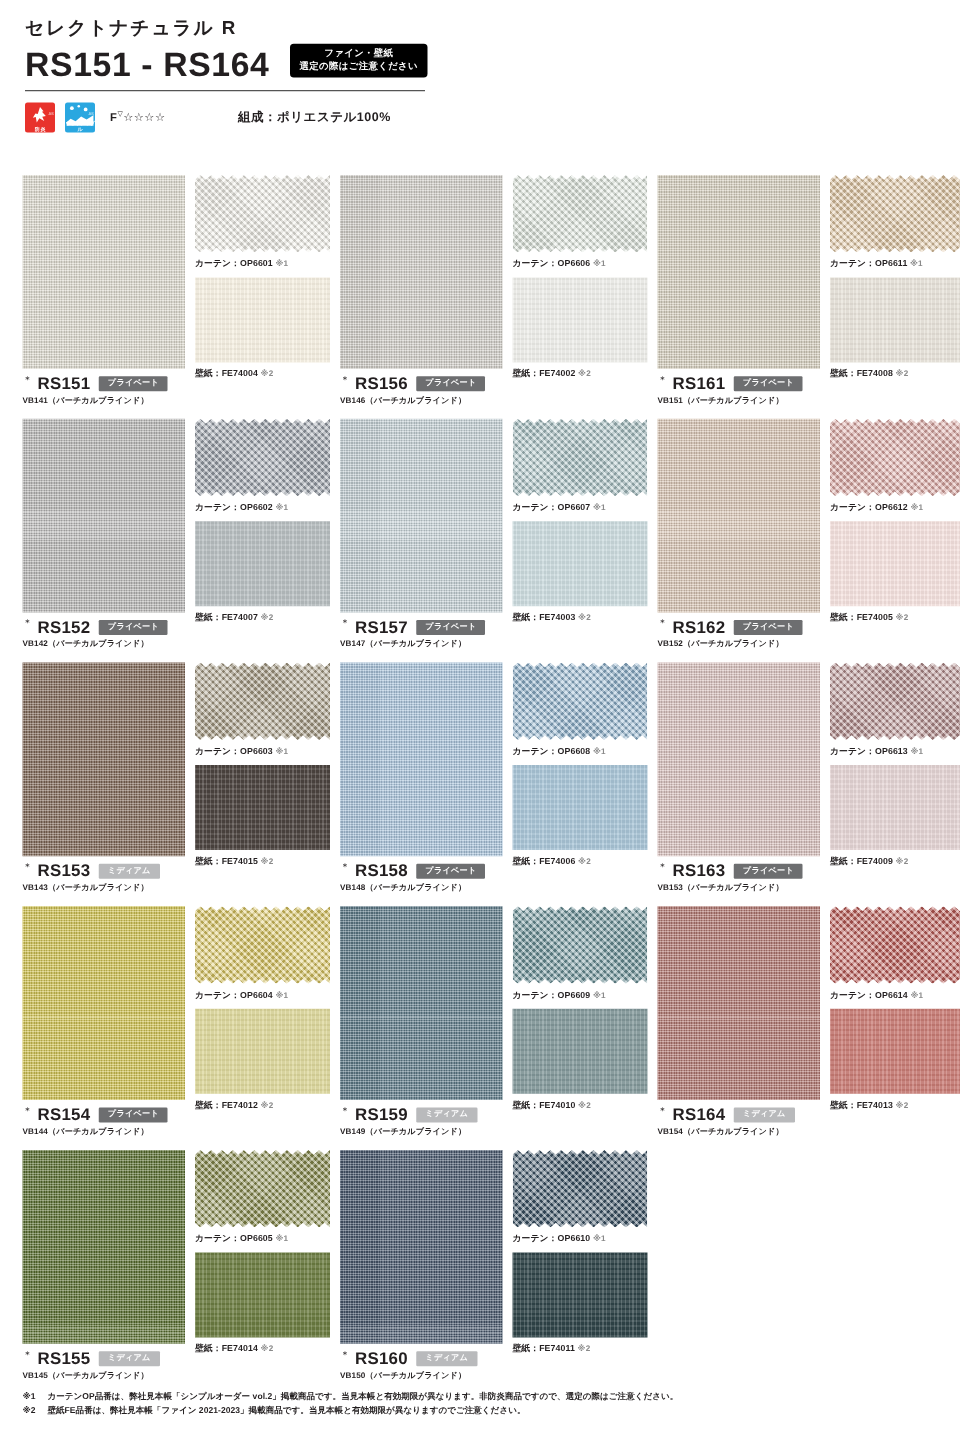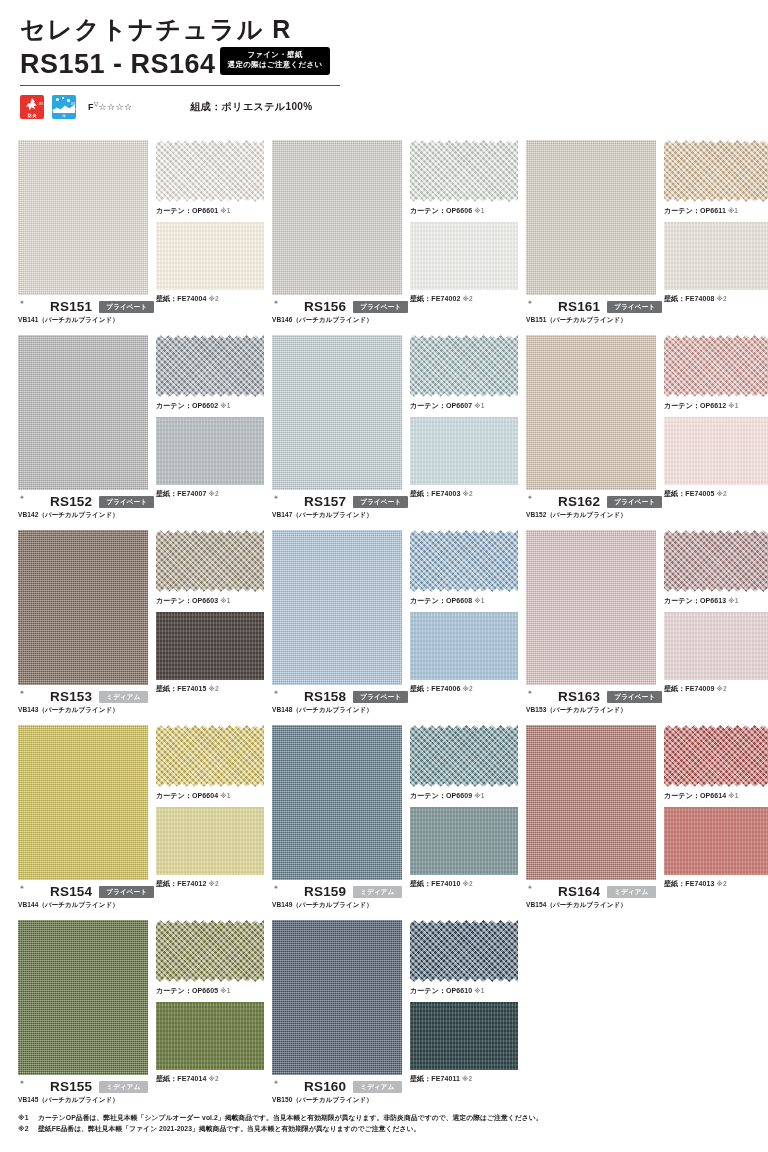--- a/index.html
+++ b/index.html
@@ -9,24 +9,24 @@
     width:768px; height:1152px;
     font-family:"Liberation Sans","DejaVu Sans",sans-serif;
     color:#231f20;
     position:relative;
     overflow:hidden;
   }
 
   
   .header { padding:14px 20px 0 20px; }
   .title-jp {
-    font-size:25px; font-weight:700; letter-spacing:1.5px;
+    font-size:15px; font-weight:700; letter-spacing:1.5px;
     color:#231f20; line-height:1.25;
   }
-  .title-row { display:flex; align-items:flex-end; gap:4px; margin-top:2px; }
+  .title-row { display:flex; align-items:flex-end; gap:16px; margin-top:2px; }
   .title-code {
     font-size:27px; font-weight:700; letter-spacing:0.5px;
     color:#231f20; line-height:1.05;
   }
   .series-badge {
     background:#000; color:#fff; border-radius:3px;
     padding:3px 8px 4px 8px; text-align:center;
     font-size:7.5px; line-height:1.35; font-weight:700;
     letter-spacing:0.3px; margin-bottom:4px;
     white-space:nowrap;
@@ -103,21 +103,20 @@
   .blind-line1 {
     display:flex; align-items:center; gap:7px;
   }
   .star-mark {
     font-size:8px; color:#231f20; line-height:1; margin-right:-3px;
     position:relative; top:-3px;
   }
   .blind-code {
     font-size:13.5px; font-weight:700; letter-spacing:0.2px; color:#231f20;
     line-height:1;
-    margin-left:20px;
   }
   .tag {
     font-size:6.5px; color:#fff; padding:2.5px 7px 2.5px 7px;
     border-radius:1px; letter-spacing:0.2px; font-weight:700;
     white-space:nowrap; line-height:1;
   }
   .tag.private { background:#6d6e70; }
   .tag.medium  { background:#b9babc; }
   .blind-sub {
     font-size:6.5px; color:#231f20; margin-top:2.5px; letter-spacing:0.1px;

